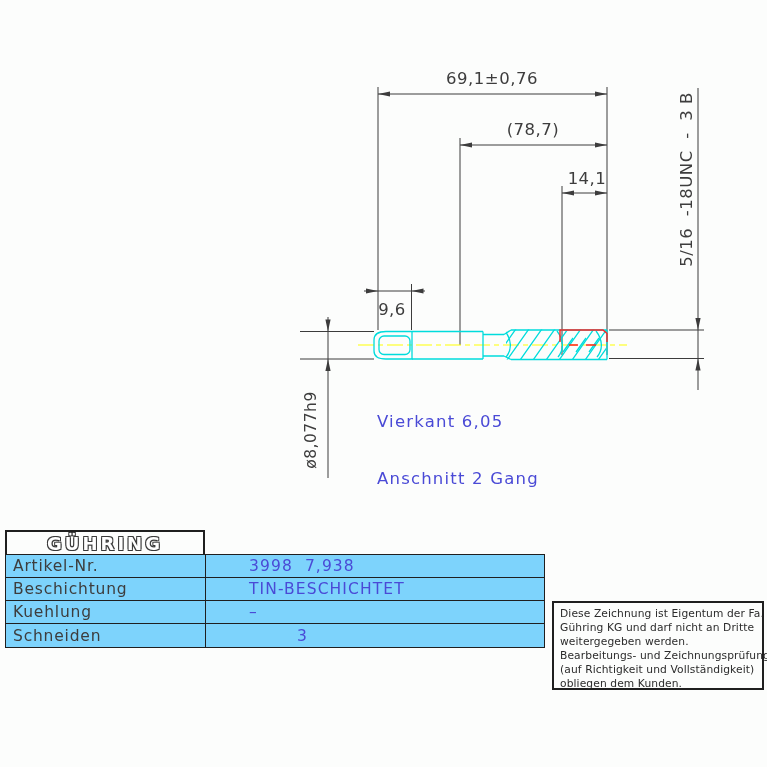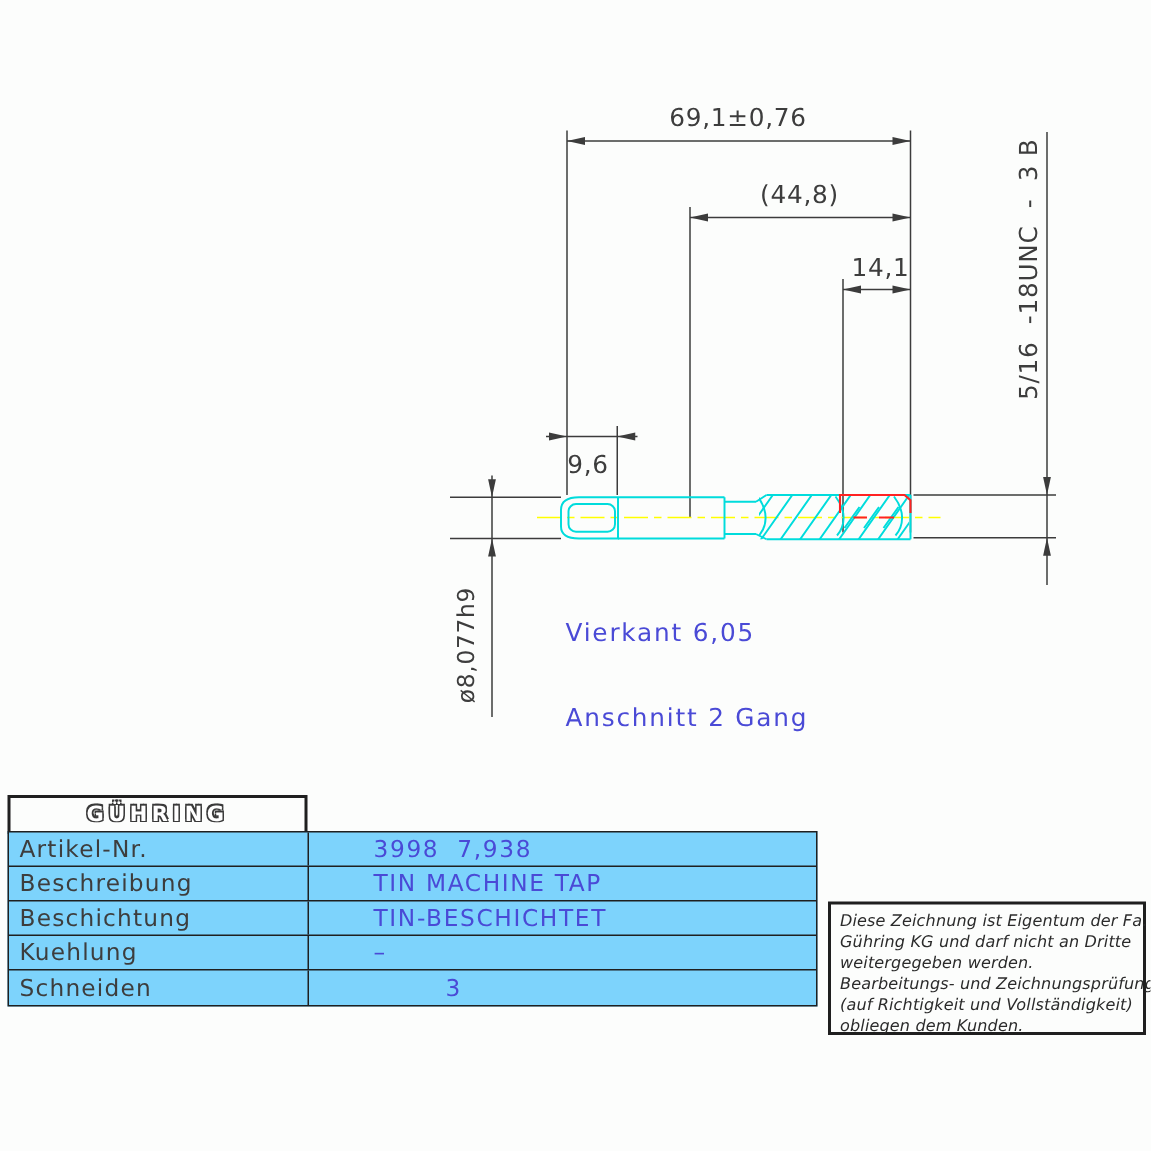--- a/index.html
+++ b/index.html
@@ -25,21 +25,21 @@
     color:var(--accent,#4a4ad6);font-size:16.5px;line-height:19px;
     letter-spacing:1.2px;white-space:pre;
   }
   
   .logo-box{
     position:absolute;left:5px;top:530px;width:200px;height:26px;
     border:2px solid var(--line,#1f1f1f);box-sizing:border-box;
     display:flex;align-items:center;justify-content:center;background:#fcfdfc;
   }
   .brand{
-    font-size:14px;font-weight:bold;letter-spacing:3px;color:#fff;
+    font-size:18px;font-weight:bold;letter-spacing:3px;color:#fff;
     text-shadow:-1px -1px 0 #3a3a3a,1px -1px 0 #3a3a3a,-1px 1px 0 #3a3a3a,1px 1px 0 #3a3a3a;
   }
   .tb{
     position:absolute;left:5px;top:554px;width:540px;box-sizing:border-box;
     border:1.5px solid var(--line,#1f1f1f);background:#7dd3fc;
   }
   .tb-row{display:flex;height:23px;border-bottom:1.5px solid var(--line,#1f1f1f);box-sizing:border-box;}
   .tb-row:last-child{border-bottom:none;gap:48px;}
   .tb-label{
     width:200px;box-sizing:border-box;border-right:1.5px solid var(--line,#1f1f1f);
@@ -51,21 +51,21 @@
     font-size:15.5px;color:var(--accent,#4a4ad6);letter-spacing:1.1px;white-space:pre;margin-left:35px;
   }
   
   .note-box{
     position:absolute;left:552px;top:601px;width:212px;height:89px;
     box-sizing:border-box;border:2px solid var(--line,#1f1f1f);
     padding:4px 5px 0 6px;background:#fcfdfc;
   }
   .note-line{
     font-size:10.7px;line-height:13.9px;color:#2b2b2b;
-    letter-spacing:0.1px;white-space:pre;font-style:italic;
+    letter-spacing:0.1px;white-space:pre;
   }
 </style>
 </head>
 <body>
 
 <svg id="cad-svg" width="767" height="520" viewBox="0 0 767 520">
 
   <g>
 
     <path class="dimline" d="M378,94 H607"></path>
@@ -123,21 +123,21 @@
       <path class="tool" d="M563,352 L573,338 M576,352 L586,338 M589,352 L599,338"></path>
     </g>
 
     <path class="red" d="M560,342 V330 H603 L607,333.5 V342"></path>
     <path class="red" d="M569,345 H578 M586,345 H596"></path>
   </g>
 </svg>
 
 <div class="dim-text" style="left:427px;top:69px;width:130px;">69,1±0,76</div>
 
-<div class="dim-text" style="left:483px;top:120px;width:100px;">(44,8)</div>
+<div class="dim-text" style="left:483px;top:120px;width:100px;">(78,7)</div>
 
 <div class="dim-text" style="left:552px;top:169px;width:70px;">14,1</div>
 
 <div class="dim-text" style="left:357px;top:267px;width:70px;margin-top:33px;">9,6</div>
 
 <div class="dim-text rot" style="left:588px;top:170px;width:196px;">5/16  -18UNC  -  3 B</div>
 
 <div class="dim-text rot" style="left:256px;top:421px;width:110px;font-size:15.5px;">ø8,077h9</div>
 
 <div class="annot">
@@ -146,24 +146,20 @@
 </div>
 
 <div class="logo-box">
   <span class="brand">GÜHRING</span>
 </div>
 
 <div class="tb">
   <div class="tb-row">
     <div class="tb-label">Artikel-Nr.</div>
     <div class="tb-value">3998  7,938</div>
-  </div>
-  <div class="tb-row">
-    <div class="tb-label">Beschreibung</div>
-    <div class="tb-value">TIN MACHINE TAP</div>
   </div>
   <div class="tb-row">
     <div class="tb-label">Beschichtung</div>
     <div class="tb-value">TIN-BESCHICHTET</div>
   </div>
   <div class="tb-row">
     <div class="tb-label">Kuehlung</div>
     <div class="tb-value">–</div>
   </div>
   <div class="tb-row">

